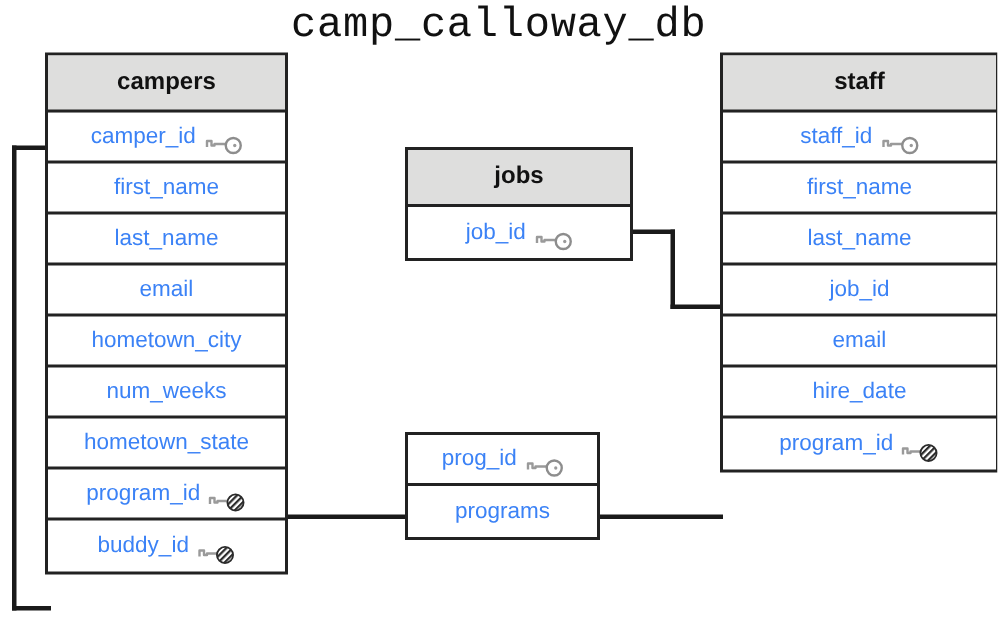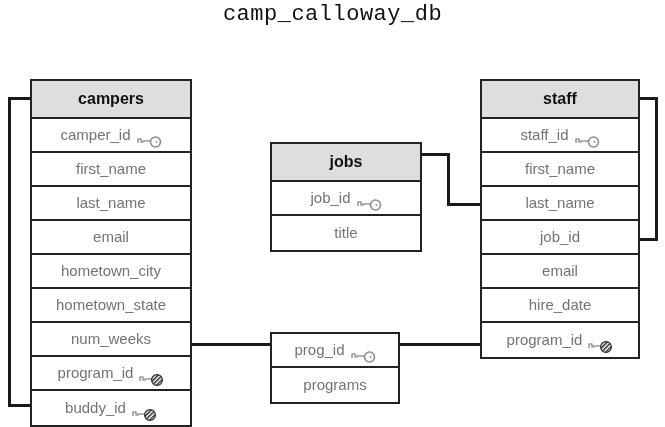--- a/index.html
+++ b/index.html
@@ -17,54 +17,53 @@
   }
 
   
   #diagram-title {
     position: absolute;
     left: 0;
     top: 2px;
     width: 665px;
     text-align: center;
     font-family: "Liberation Mono", "DejaVu Sans Mono", monospace;
-    font-size: 22px;
+    font-size: 28px;
     letter-spacing: 0.5px;
     color: #111111;
     white-space: pre;
   }
 
   
   .entity {
     position: absolute;
     box-sizing: border-box;
     border: 2px solid #222222;
     background: #ffffff;
-    margin-top: 44px;
   }
   .entity-header {
     box-sizing: border-box;
     height: 38px;
     line-height: 36px;
     text-align: center;
     font-weight: bold;
     font-size: 16px;
     color: #111111;
     background: #dededd;
     border-bottom: 2px solid #222222;
   }
   .field-row {
     position: relative;
     box-sizing: border-box;
     height: 34px;
     line-height: 32px;
     border-bottom: 2px solid #222222;
     text-align: center;
     font-size: 15px;
-    color: #737373;
+    color: #3b82f6;
     white-space: nowrap;
   }
   .field-row:last-child {
     border-bottom: none;
   }
   .field-inner {
     display: inline-flex;
     align-items: center;
     justify-content: center;
     gap: 5px;
@@ -153,26 +152,26 @@
           <span class="field-label">email</span>
         </span>
     </div>
     <div class="field-row">
       <span class="field-inner">
           <span class="field-label">hometown_city</span>
         </span>
     </div>
     <div class="field-row">
       <span class="field-inner">
+          <span class="field-label">num_weeks</span>
+        </span>
+    </div>
+    <div class="field-row">
+      <span class="field-inner">
           <span class="field-label">hometown_state</span>
-        </span>
-    </div>
-    <div class="field-row">
-      <span class="field-inner">
-          <span class="field-label">num_weeks</span>
         </span>
     </div>
 
     <div class="field-row">
       <span class="field-inner">
         <span class="field-label">program_id</span>
         <span class="key-icon">
           <svg viewBox="0 0 26 14" width="26" height="14">
             <defs>
               <pattern id="fkhatch1" patternUnits="userSpaceOnUse" width="3" height="3" patternTransform="rotate(45)">
@@ -216,25 +215,20 @@
         <span class="key-icon">
           <svg viewBox="0 0 26 14" width="26" height="14">
             <path d="M2 8 L2 4 L5 4 L5 7 L7 7 L7 6 L16 6" stroke="#9a9a9a" stroke-width="1.6" fill="none" stroke-linejoin="round"></path>
             <circle cx="19.5" cy="7" r="5" stroke="#8d8d8d" stroke-width="1.6" fill="#ffffff"></circle>
             <circle cx="20.5" cy="7" r="1.1" fill="#9a9a9a"></circle>
           </svg>
         </span>
       </span>
     </div>
 
-    <div class="field-row">
-      <span class="field-inner">
-          <span class="field-label">title</span>
-        </span>
-    </div>
   </div>
 
   <div class="entity" style="left:270px; top:288px; width:130px;">
 
     <div class="field-row">
       <span class="field-inner">
         <span class="field-label">prog_id</span>
         <span class="key-icon">
           <svg viewBox="0 0 26 14" width="26" height="14">
             <path d="M2 8 L2 4 L5 4 L5 7 L7 7 L7 6 L16 6" stroke="#9a9a9a" stroke-width="1.6" fill="none" stroke-linejoin="round"></path>
@@ -245,21 +239,21 @@
       </span>
     </div>
 
     <div class="field-row">
       <span class="field-inner">
           <span class="field-label">programs</span>
         </span>
     </div>
   </div>
 
-  <div class="entity" style="left:480px; top:35px; width:160px;">
+  <div class="entity" style="left:480px; top:35px; width:186px;">
     <div class="entity-header">staff</div>
 
     <div class="field-row">
       <span class="field-inner">
         <span class="field-label">staff_id</span>
         <span class="key-icon">
           <svg viewBox="0 0 26 14" width="26" height="14">
             <path d="M2 8 L2 4 L5 4 L5 7 L7 7 L7 6 L16 6" stroke="#9a9a9a" stroke-width="1.6" fill="none" stroke-linejoin="round"></path>
             <circle cx="19.5" cy="7" r="5" stroke="#8d8d8d" stroke-width="1.6" fill="#ffffff"></circle>
             <circle cx="20.5" cy="7" r="1.1" fill="#9a9a9a"></circle>

